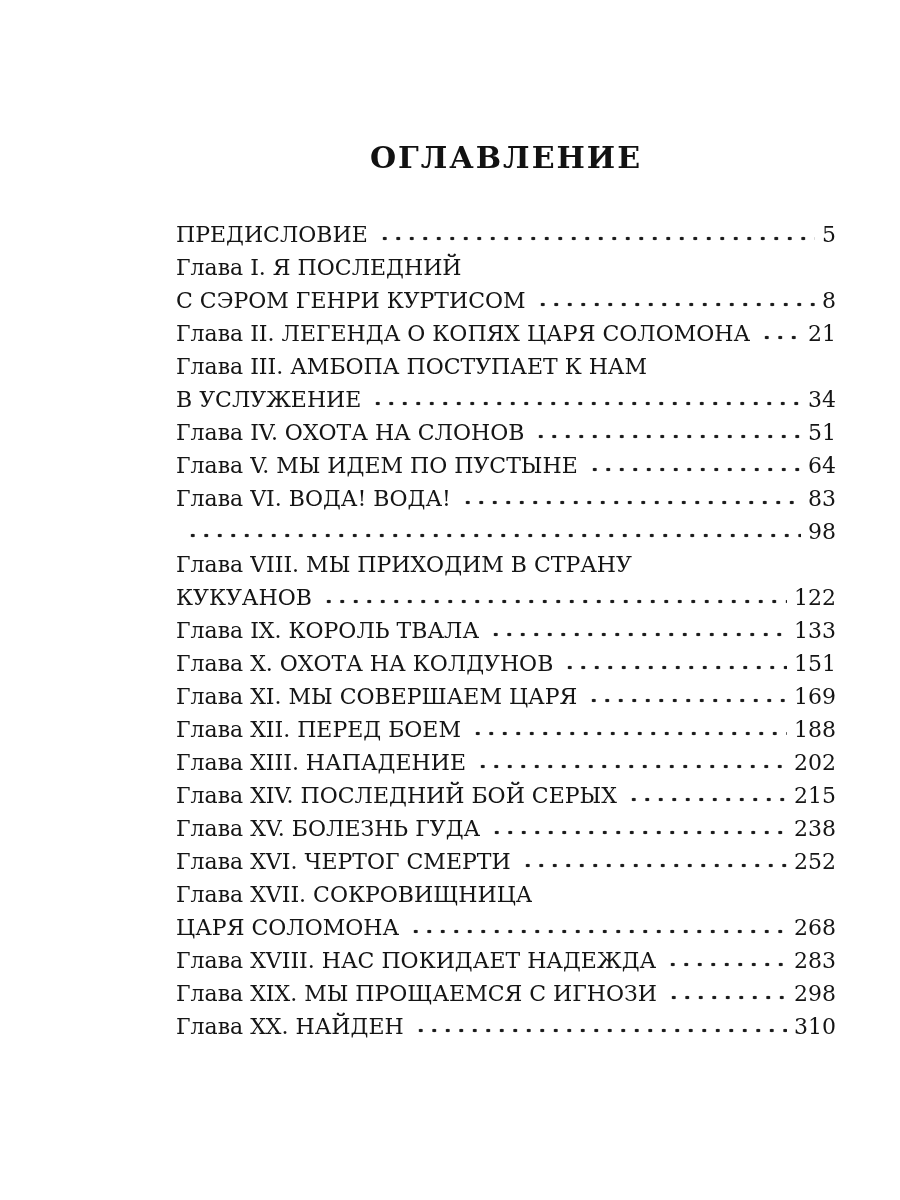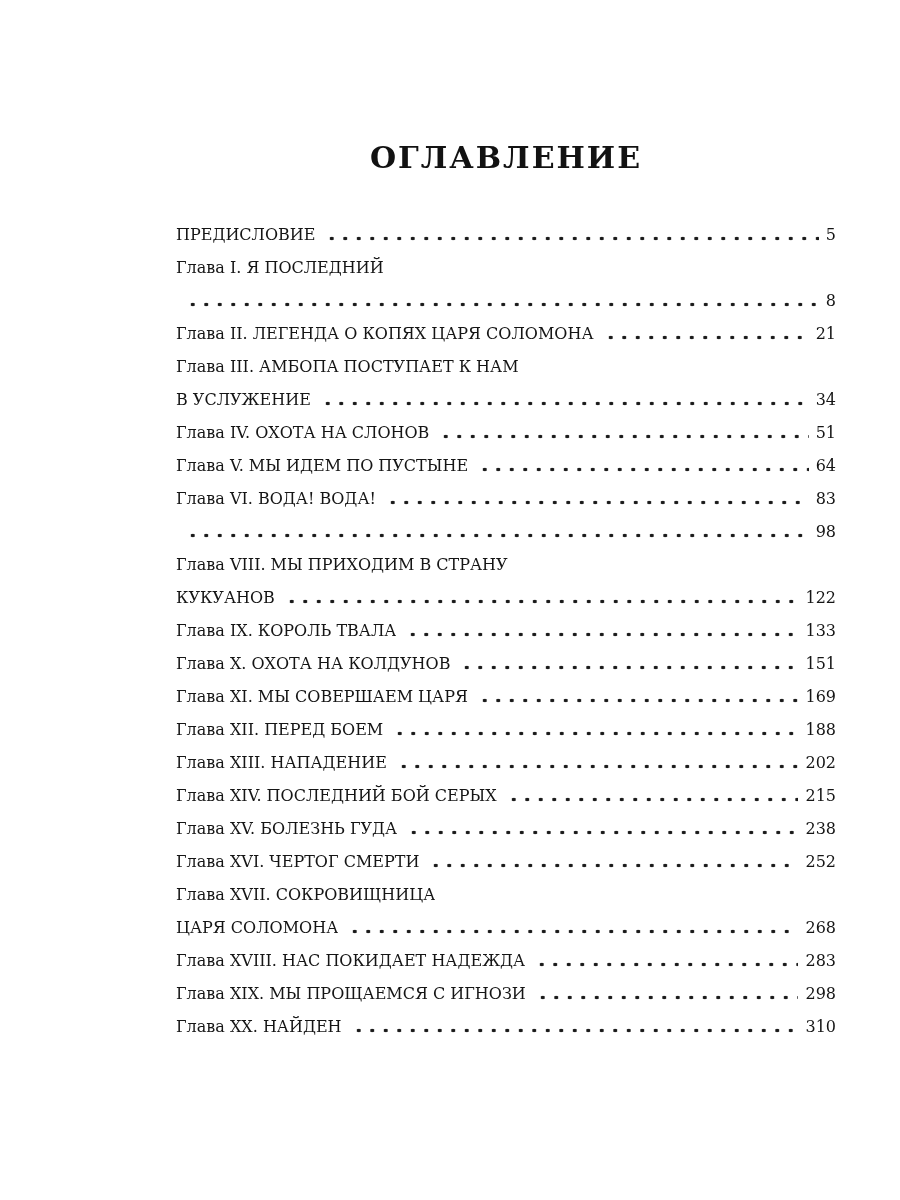--- a/index.html
+++ b/index.html
@@ -30,21 +30,21 @@
     font-weight: 700;
     letter-spacing: 2px;
     color: #121212;
   }
   .toc {
     width: 100%;
   }
   .toc-line {
     display: flex;
     align-items: baseline;
-    font-size: 16px;
+    font-size: 22px;
     line-height: 33px;
     white-space: nowrap;
   }
   .toc-text {
     flex: 0 1 auto;
     overflow: hidden;
   }
   .leader {
     flex: 1 1 auto;
     min-width: 10px;
@@ -69,20 +69,21 @@
     <div class="toc" id="toc">
         <div class="toc-line">
           <span class="toc-text">ПРЕДИСЛОВИЕ</span>
           <span class="leader"></span>
           <span class="page-num">5</span>
         </div>
         <div class="toc-line">
           <span class="toc-text">Глава I. Я ПОСЛЕДНИЙ</span>
         </div>
         <div class="toc-line">
+          <span class="toc-text">С СЭРОМ ГЕНРИ КУРТИСОМ</span>
           <span class="leader"></span>
           <span class="page-num">8</span>
         </div>
         <div class="toc-line">
           <span class="toc-text">Глава II. ЛЕГЕНДА О КОПЯХ ЦАРЯ СОЛОМОНА</span>
           <span class="leader"></span>
           <span class="page-num">21</span>
         </div>
         <div class="toc-line">
           <span class="toc-text">Глава III. АМБОПА ПОСТУПАЕТ К НАМ</span>

